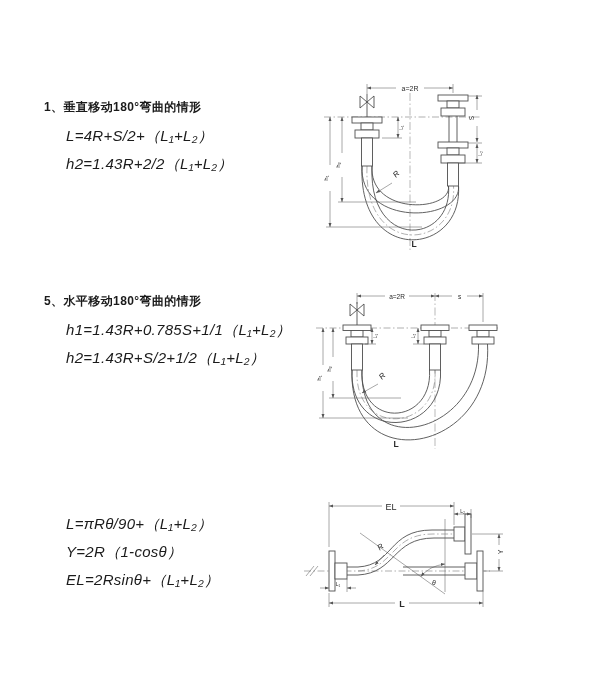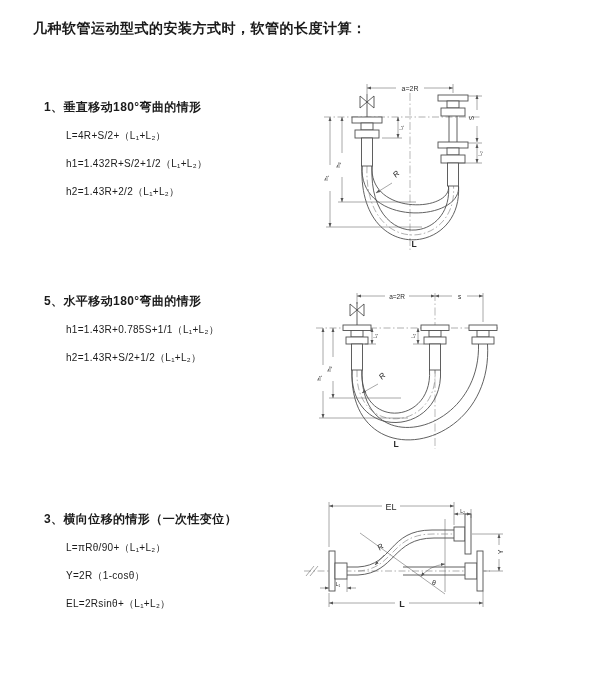--- a/index.html
+++ b/index.html
@@ -1,51 +1,48 @@
 <!DOCTYPE html>
 <html><head>
 <meta charset="utf-8">
 <style>
   html,body{margin:0;padding:0;background:#fff;}
   .page{position:relative;width:600px;height:675px;background:#ffffff;overflow:hidden;
         font-family:"Liberation Sans","DejaVu Sans",sans-serif;color:#1b1b1b;}
   .doc-title{position:absolute;left:33px;top:20px;font-size:14px;font-weight:700;letter-spacing:.5px;}
   .sec{position:absolute;left:44px;width:275px;}
   .sec-heading{font-size:12px;font-weight:700;line-height:18px;margin-bottom:6px;letter-spacing:.4px;}
-  .formula{padding-left:22px;font-size:10px;line-height:28px;letter-spacing:.3px;white-space:nowrap;}
+  .formula{padding-left:22px;font-size:15px;line-height:28px;letter-spacing:.3px;white-space:nowrap;font-style:italic;}
   .diagram{position:absolute;}
   svg text{fill:#2a2a2a;font-family:"Liberation Sans","DejaVu Sans",sans-serif;}
   .draw{stroke:#4f4f4f;stroke-width:.9;fill:none;}
   .fit{stroke:#4f4f4f;stroke-width:.9;fill:#ffffff;}
   .dim{stroke:#5f5f5f;stroke-width:.55;fill:none;}
   .cl{stroke:#8a8a8a;stroke-width:.6;fill:none;stroke-dasharray:8 2.5 1.5 2.5;}
   .hcl{stroke:#7a7a7a;stroke-width:.6;fill:none;stroke-dasharray:7 2.5 1.5 2.5;}
 </style>
 </head>
 <body>
 
 <div class="page">
 
-  <div class="doc-title">几种软管运动型式的安装方式时，软管的长度计算：</div>
 
   <section class="sec" style="top:98px">
     <div class="sec-heading">1、垂直移动180°弯曲的情形</div>
     <div class="formula">L=4R+S/2+（L₁+L₂）</div>
-    <div class="formula">h1=1.432R+S/2+1/2（L₁+L₂）</div>
     <div class="formula">h2=1.43R+2/2（L₁+L₂）</div>
   </section>
 
   <section class="sec" style="top:292px">
     <div class="sec-heading">5、水平移动180°弯曲的情形</div>
     <div class="formula">h1=1.43R+0.785S+1/1（L₁+L₂）</div>
     <div class="formula">h2=1.43R+S/2+1/2（L₁+L₂）</div>
   </section>
 
   <section class="sec" style="top:510px">
-    <div class="sec-heading">3、横向位移的情形（一次性变位）</div>
     <div class="formula">L=πRθ/90+（L₁+L₂）</div>
     <div class="formula">Y=2R（1-cosθ）</div>
     <div class="formula">EL=2Rsinθ+（L₁+L₂）</div>
   </section>
 
   <div class="diagram" style="left:312px;top:73px;width:278px;height:182px">
     <svg width="278" height="182" viewBox="0 0 278 182">
       <defs>
         <marker id="ar1" viewBox="0 0 10 10" refX="9.5" refY="5" markerWidth="8" markerHeight="8" orient="auto-start-reverse">
             <path d="M0,1.5 L10,5 L0,8.5 z" fill="#555"></path>

